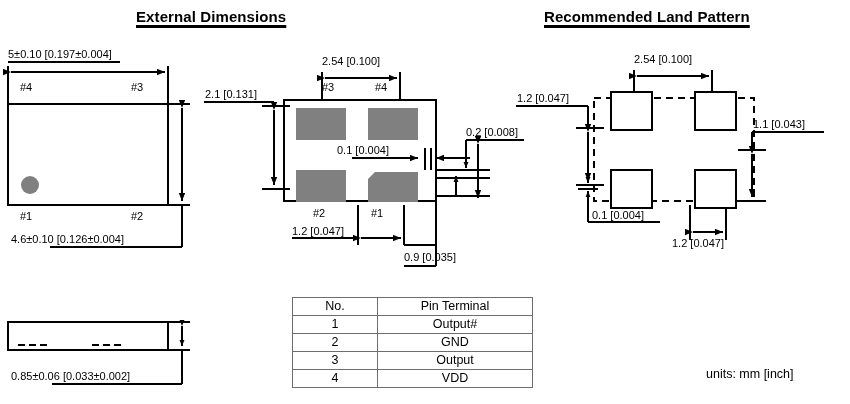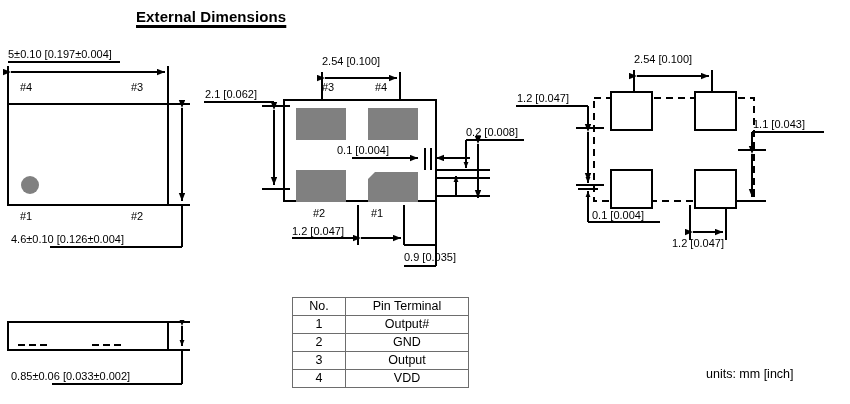--- a/index.html
+++ b/index.html
@@ -35,35 +35,36 @@
   
   #pintable{
     position:absolute;
     left:292px;top:297px;
     border-collapse:collapse;
     font-size:12.5px;
   }
   #pintable td{
     border:1px solid #6d6d6d;
     text-align:center;
-    padding:0 2px;
+    padding:0 18px;
     height:17px;
     line-height:17px;
   }
   #pintable td.c1{width:48px;}
   #pintable td.c2{width:118px;}
   svg{position:absolute;left:0;top:0;}
 </style>
 </head>
 <body>
 
 <div id="sheet">
 
   <div class="ttl" style="left:136px;top:8px;">External Dimensions</div>
 
+  <div class="ttl" style="left:544px;top:8px;">Recommended Land Pattern</div>
 
   <svg width="850" height="404" viewBox="0 0 850 404">
     <defs>
       <marker id="ah" markerWidth="9" markerHeight="9" refX="8" refY="3.2" orient="auto" markerUnits="userSpaceOnUse">
         <path d="M0,0 L8,3.2 L0,6.4 z" fill="#000"></path>
       </marker>
       <marker id="ahs" markerWidth="7" markerHeight="7" refX="6.4" refY="2.6" orient="auto" markerUnits="userSpaceOnUse">
         <path d="M0,0 L6.4,2.6 L0,5.2 z" fill="#000"></path>
       </marker>
     </defs>
@@ -184,21 +185,21 @@
   <div class="lbl" style="left:8px;top:49px;">5±0.10 [0.197±0.004]</div>
   <div class="lbl" style="left:20px;top:82px;">#4</div>
   <div class="lbl" style="left:131px;top:82px;">#3</div>
   <div class="lbl" style="left:20px;top:211px;">#1</div>
   <div class="lbl" style="left:131px;top:211px;">#2</div>
   <div class="lbl" style="left:11px;top:234px;">4.6±0.10 [0.126±0.004]</div>
 
   <div class="lbl" style="left:11px;top:371px;">0.85±0.06 [0.033±0.002]</div>
 
   <div class="lbl" style="left:322px;top:56px;">2.54 [0.100]</div>
-  <div class="lbl" style="left:205px;top:89px;">2.1 [0.062]</div>
+  <div class="lbl" style="left:205px;top:89px;">2.1 [0.131]</div>
   <div class="lbl" style="left:322px;top:82px;">#3</div>
   <div class="lbl" style="left:375px;top:82px;">#4</div>
   <div class="lbl" style="left:313px;top:208px;">#2</div>
   <div class="lbl" style="left:371px;top:208px;">#1</div>
   <div class="lbl" style="left:337px;top:145px;">0.1 [0.004]</div>
   <div class="lbl" style="left:466px;top:127px;text-align:right;">0.2 [0.008]</div>
   <div class="lbl" style="left:292px;top:226px;">1.2 [0.047]</div>
   <div class="lbl" style="left:404px;top:252px;">0.9 [0.035]</div>
 
   <div class="lbl" style="left:634px;top:54px;">2.54 [0.100]</div>

